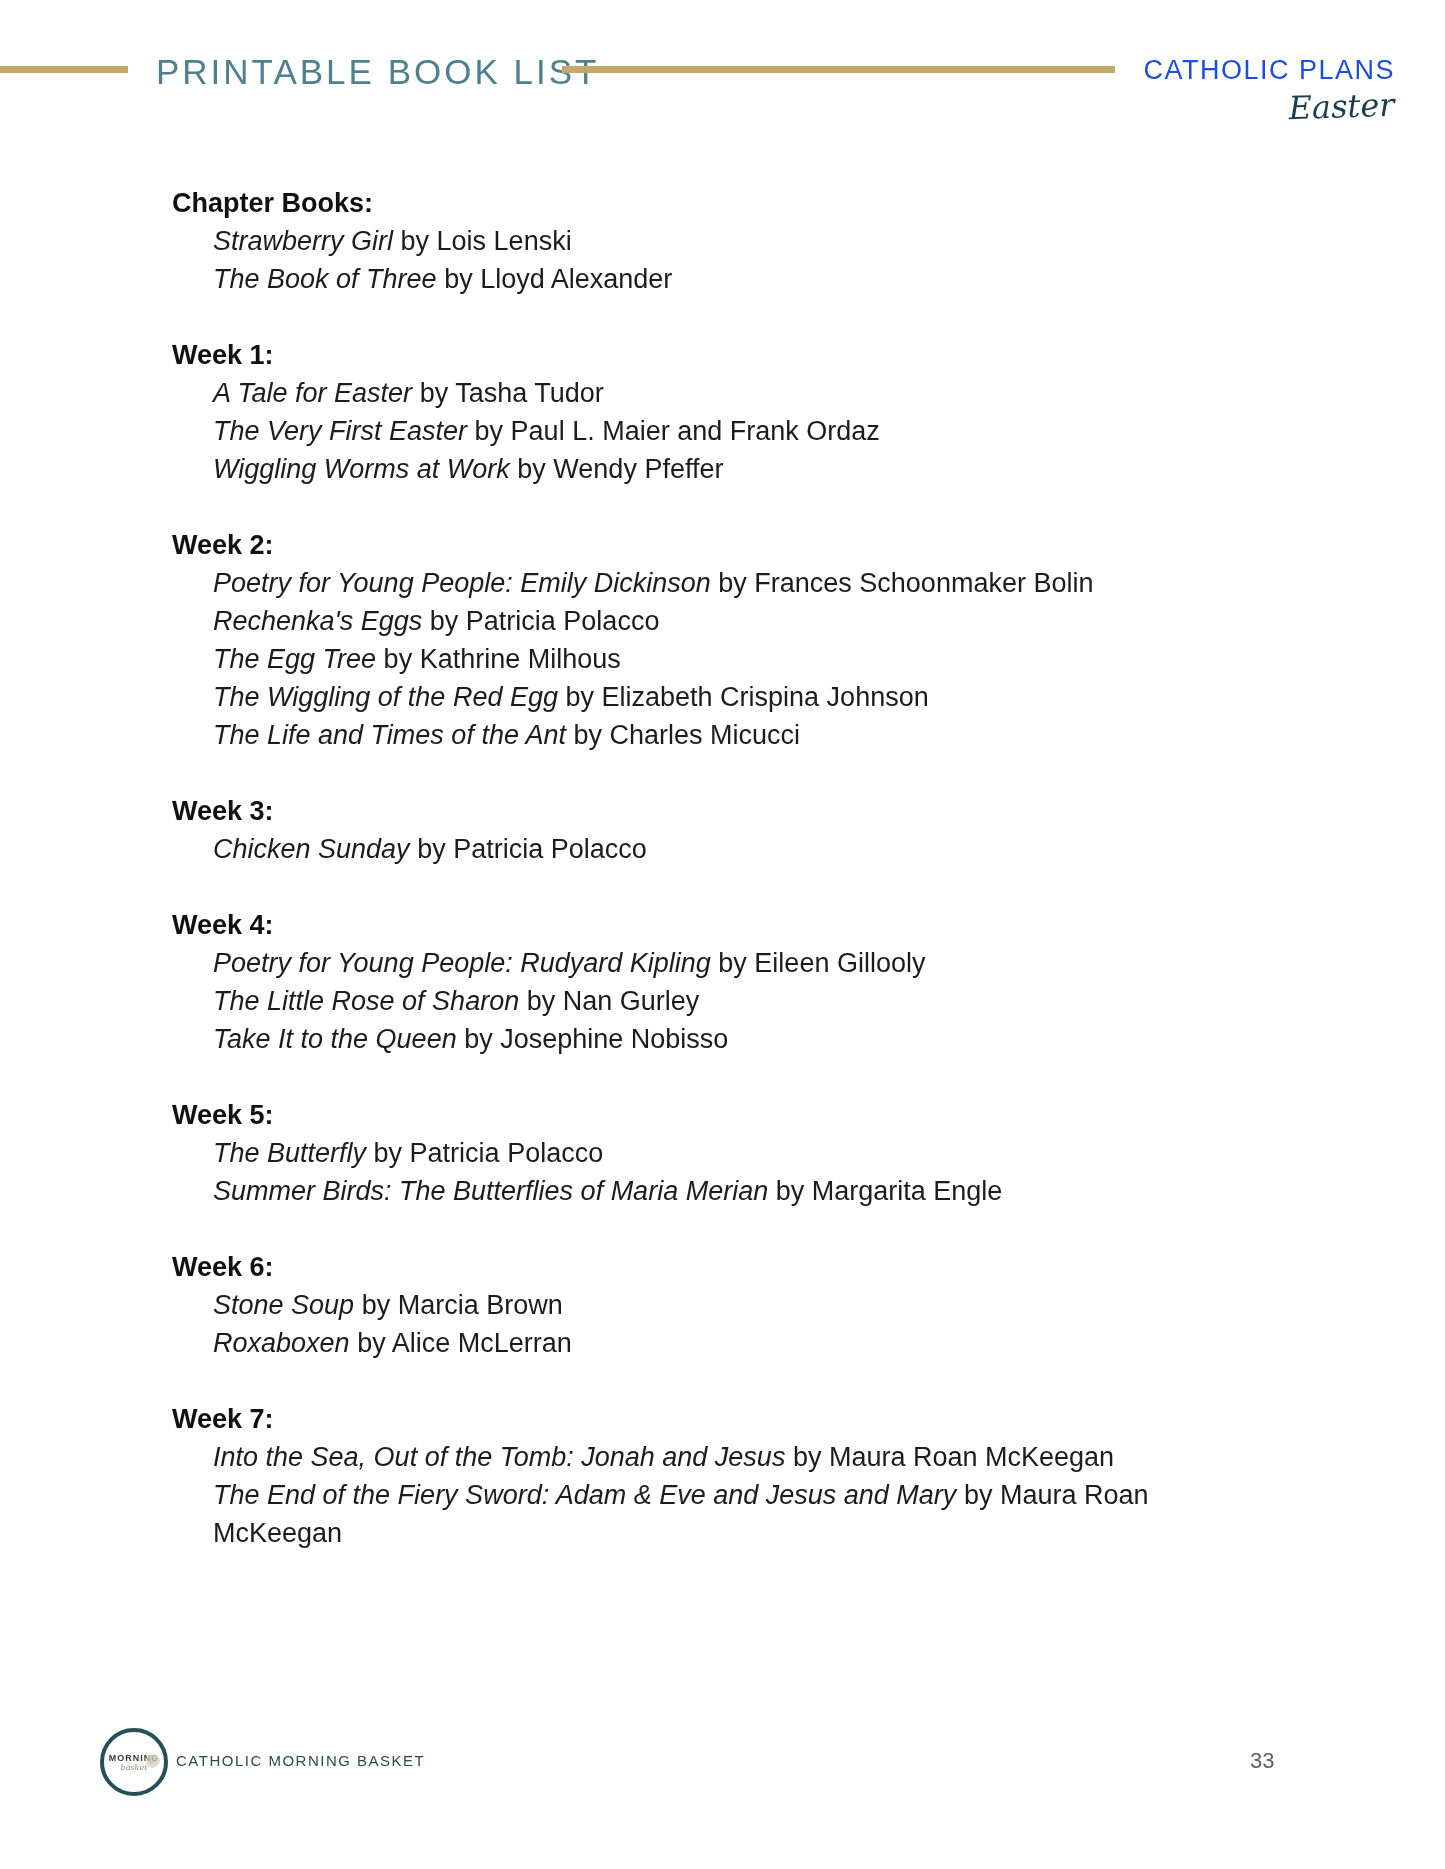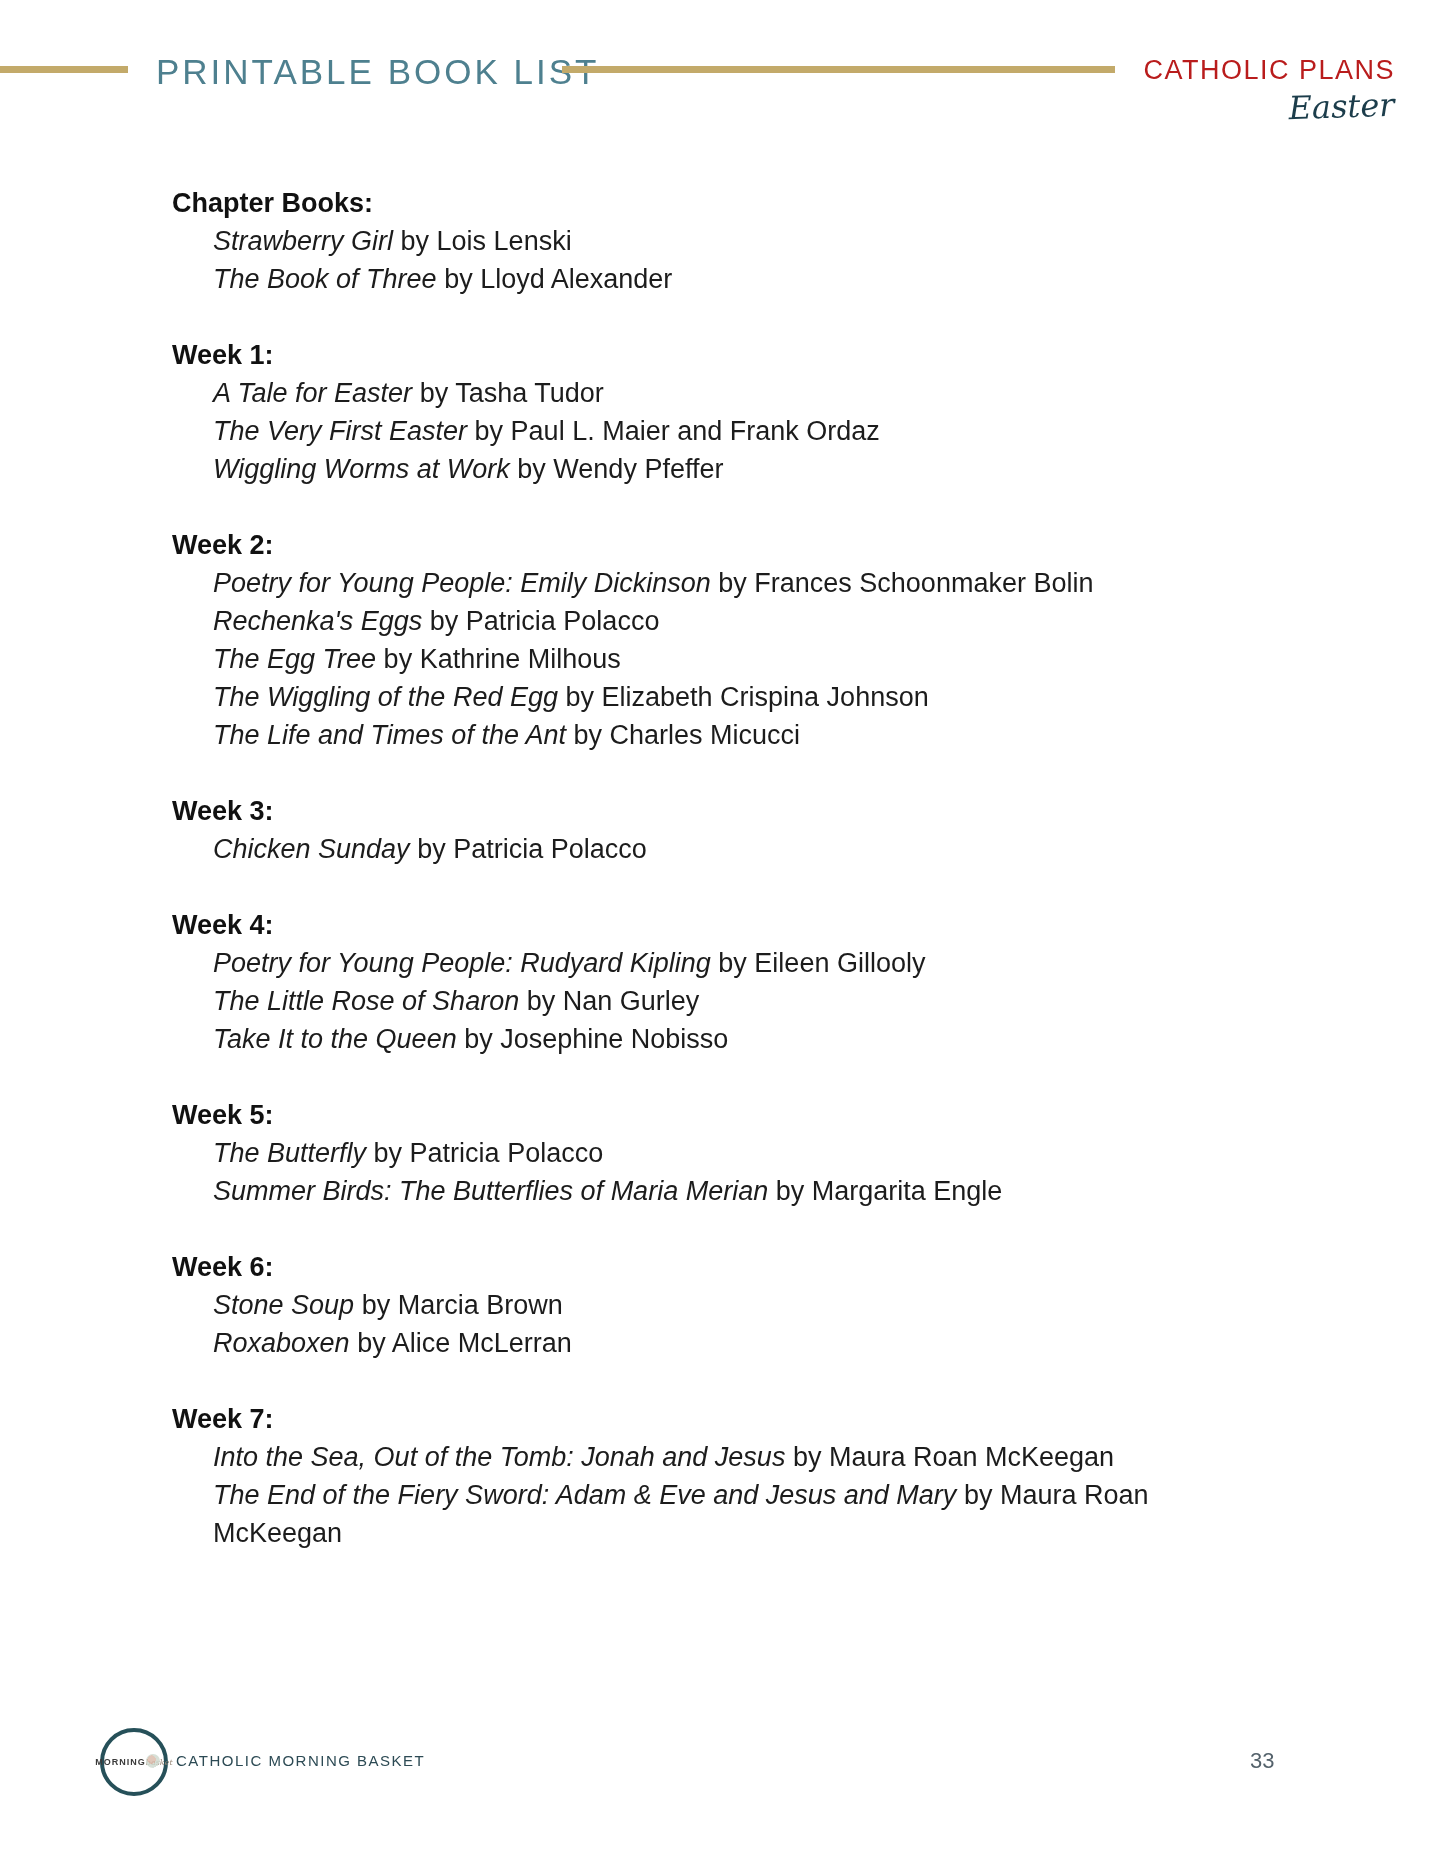--- a/index.html
+++ b/index.html
@@ -19,21 +19,21 @@
   .gold-line { position:absolute; top:66px; height:7px; background:#c3aa6a; }
   .gold-line.left  { left:0;  width:128px; }
   .gold-line.mid   { left:562px; width:553px; }
   .page-title {
     position:absolute; top:52px; left:156px;
     font-size:35px; font-weight:400; letter-spacing:3px;
     color:#4e808f; white-space:nowrap;
   }
   .brand { position:absolute; top:55px; right:50px; text-align:right; }
   .brand-name {
-    font-size:27px; letter-spacing:1.5px; color:#b91c1c; font-weight:400;
+    font-size:27px; letter-spacing:1.5px; color:#1d4ed8; font-weight:400;
     white-space:nowrap;
   }
   .brand-season {
     margin-top:4px;
     font-family:"DejaVu Serif", serif; font-style:italic;
     font-size:32px; color:#1c3d4b; transform:rotate(-2deg);
   }
 
   
   .book-list {
@@ -44,21 +44,21 @@
   .section-heading { font-weight:700; color:#111111; }
   .book-entry { color:#1c1c1c;margin-left:41px; }
   .book-title { font-style:italic; }
 
   
   .footer { position:absolute; left:0; right:0; bottom:0; height:145px; }
   .logo-circle {
     position:absolute; left:100px; top:4px;
     width:68px; height:68px; border-radius:50%;
     border:4px solid #265059; background:#ffffff;
-    display:flex; flex-direction:row; align-items:center; justify-content:center;
+    display:flex; flex-direction:column; align-items:center; justify-content:center;
   }
   .logo-line1 {
     font-size:9px; letter-spacing:1px; color:#3a3a3a; font-weight:700;
     white-space:nowrap;
   }
   .logo-line2 {
     font-family:"DejaVu Serif", serif; font-style:italic;
     font-size:8px; color:#9a8a7a; white-space:nowrap;
   }
   .logo-flower {

